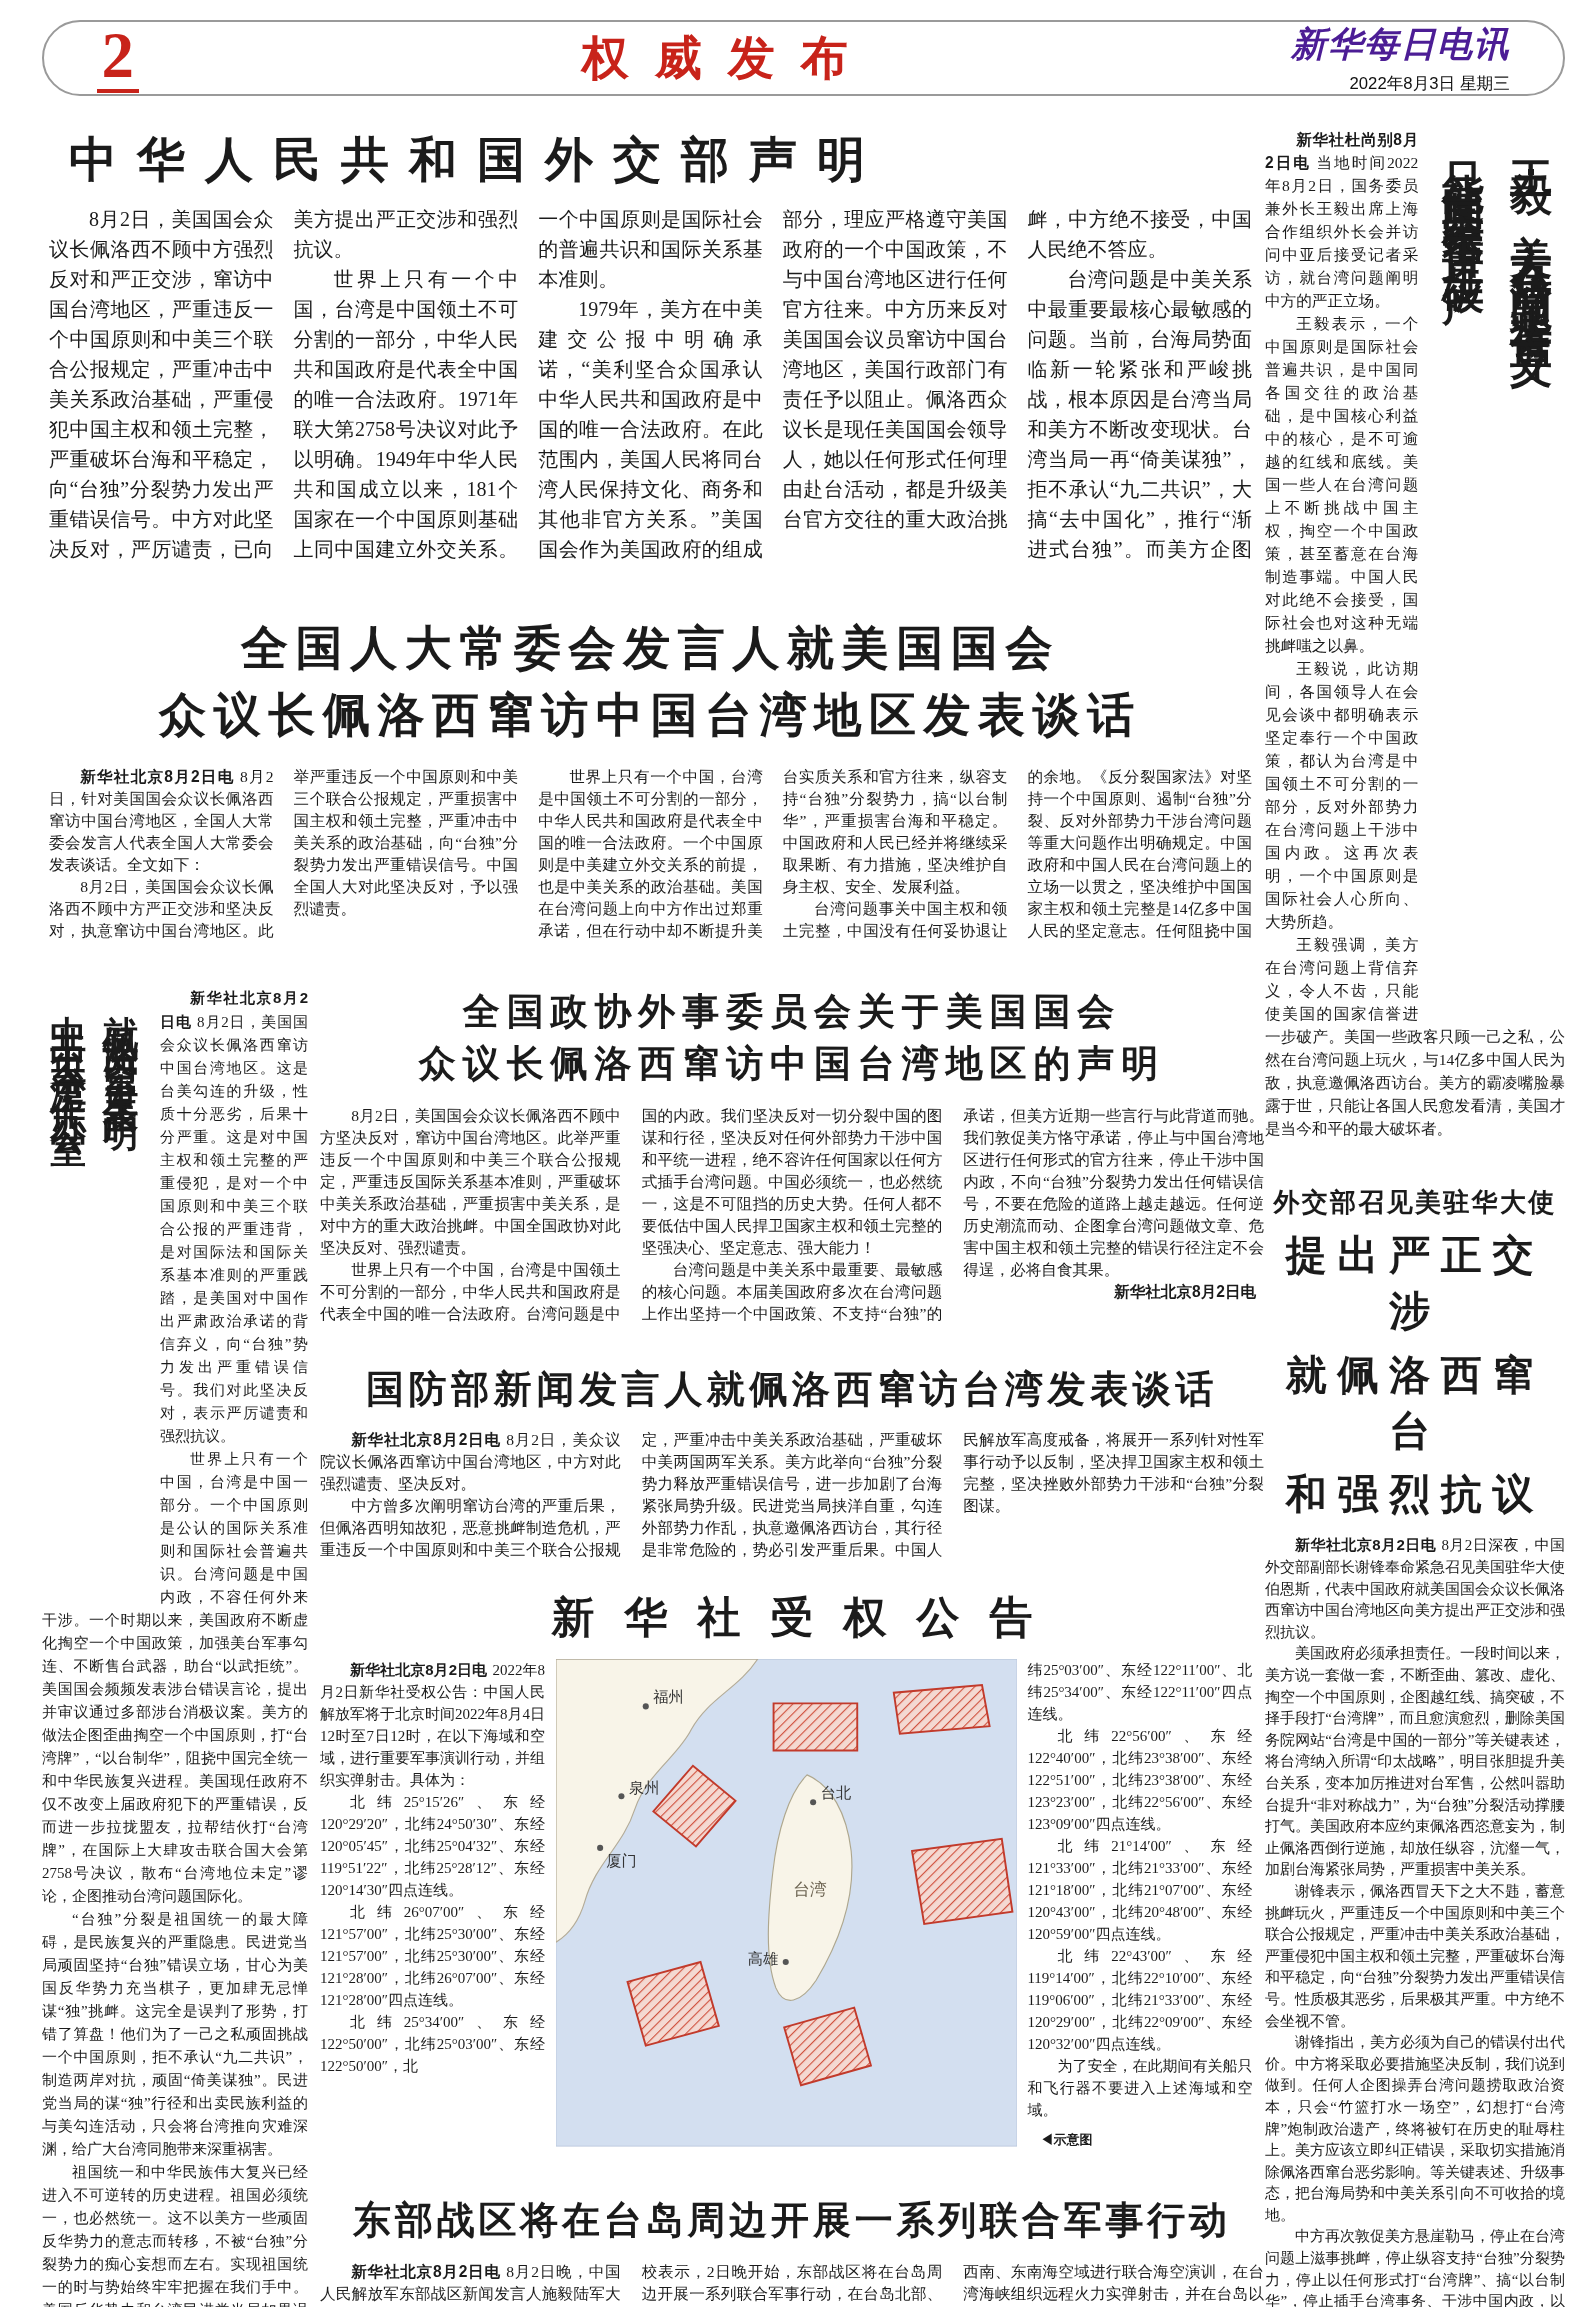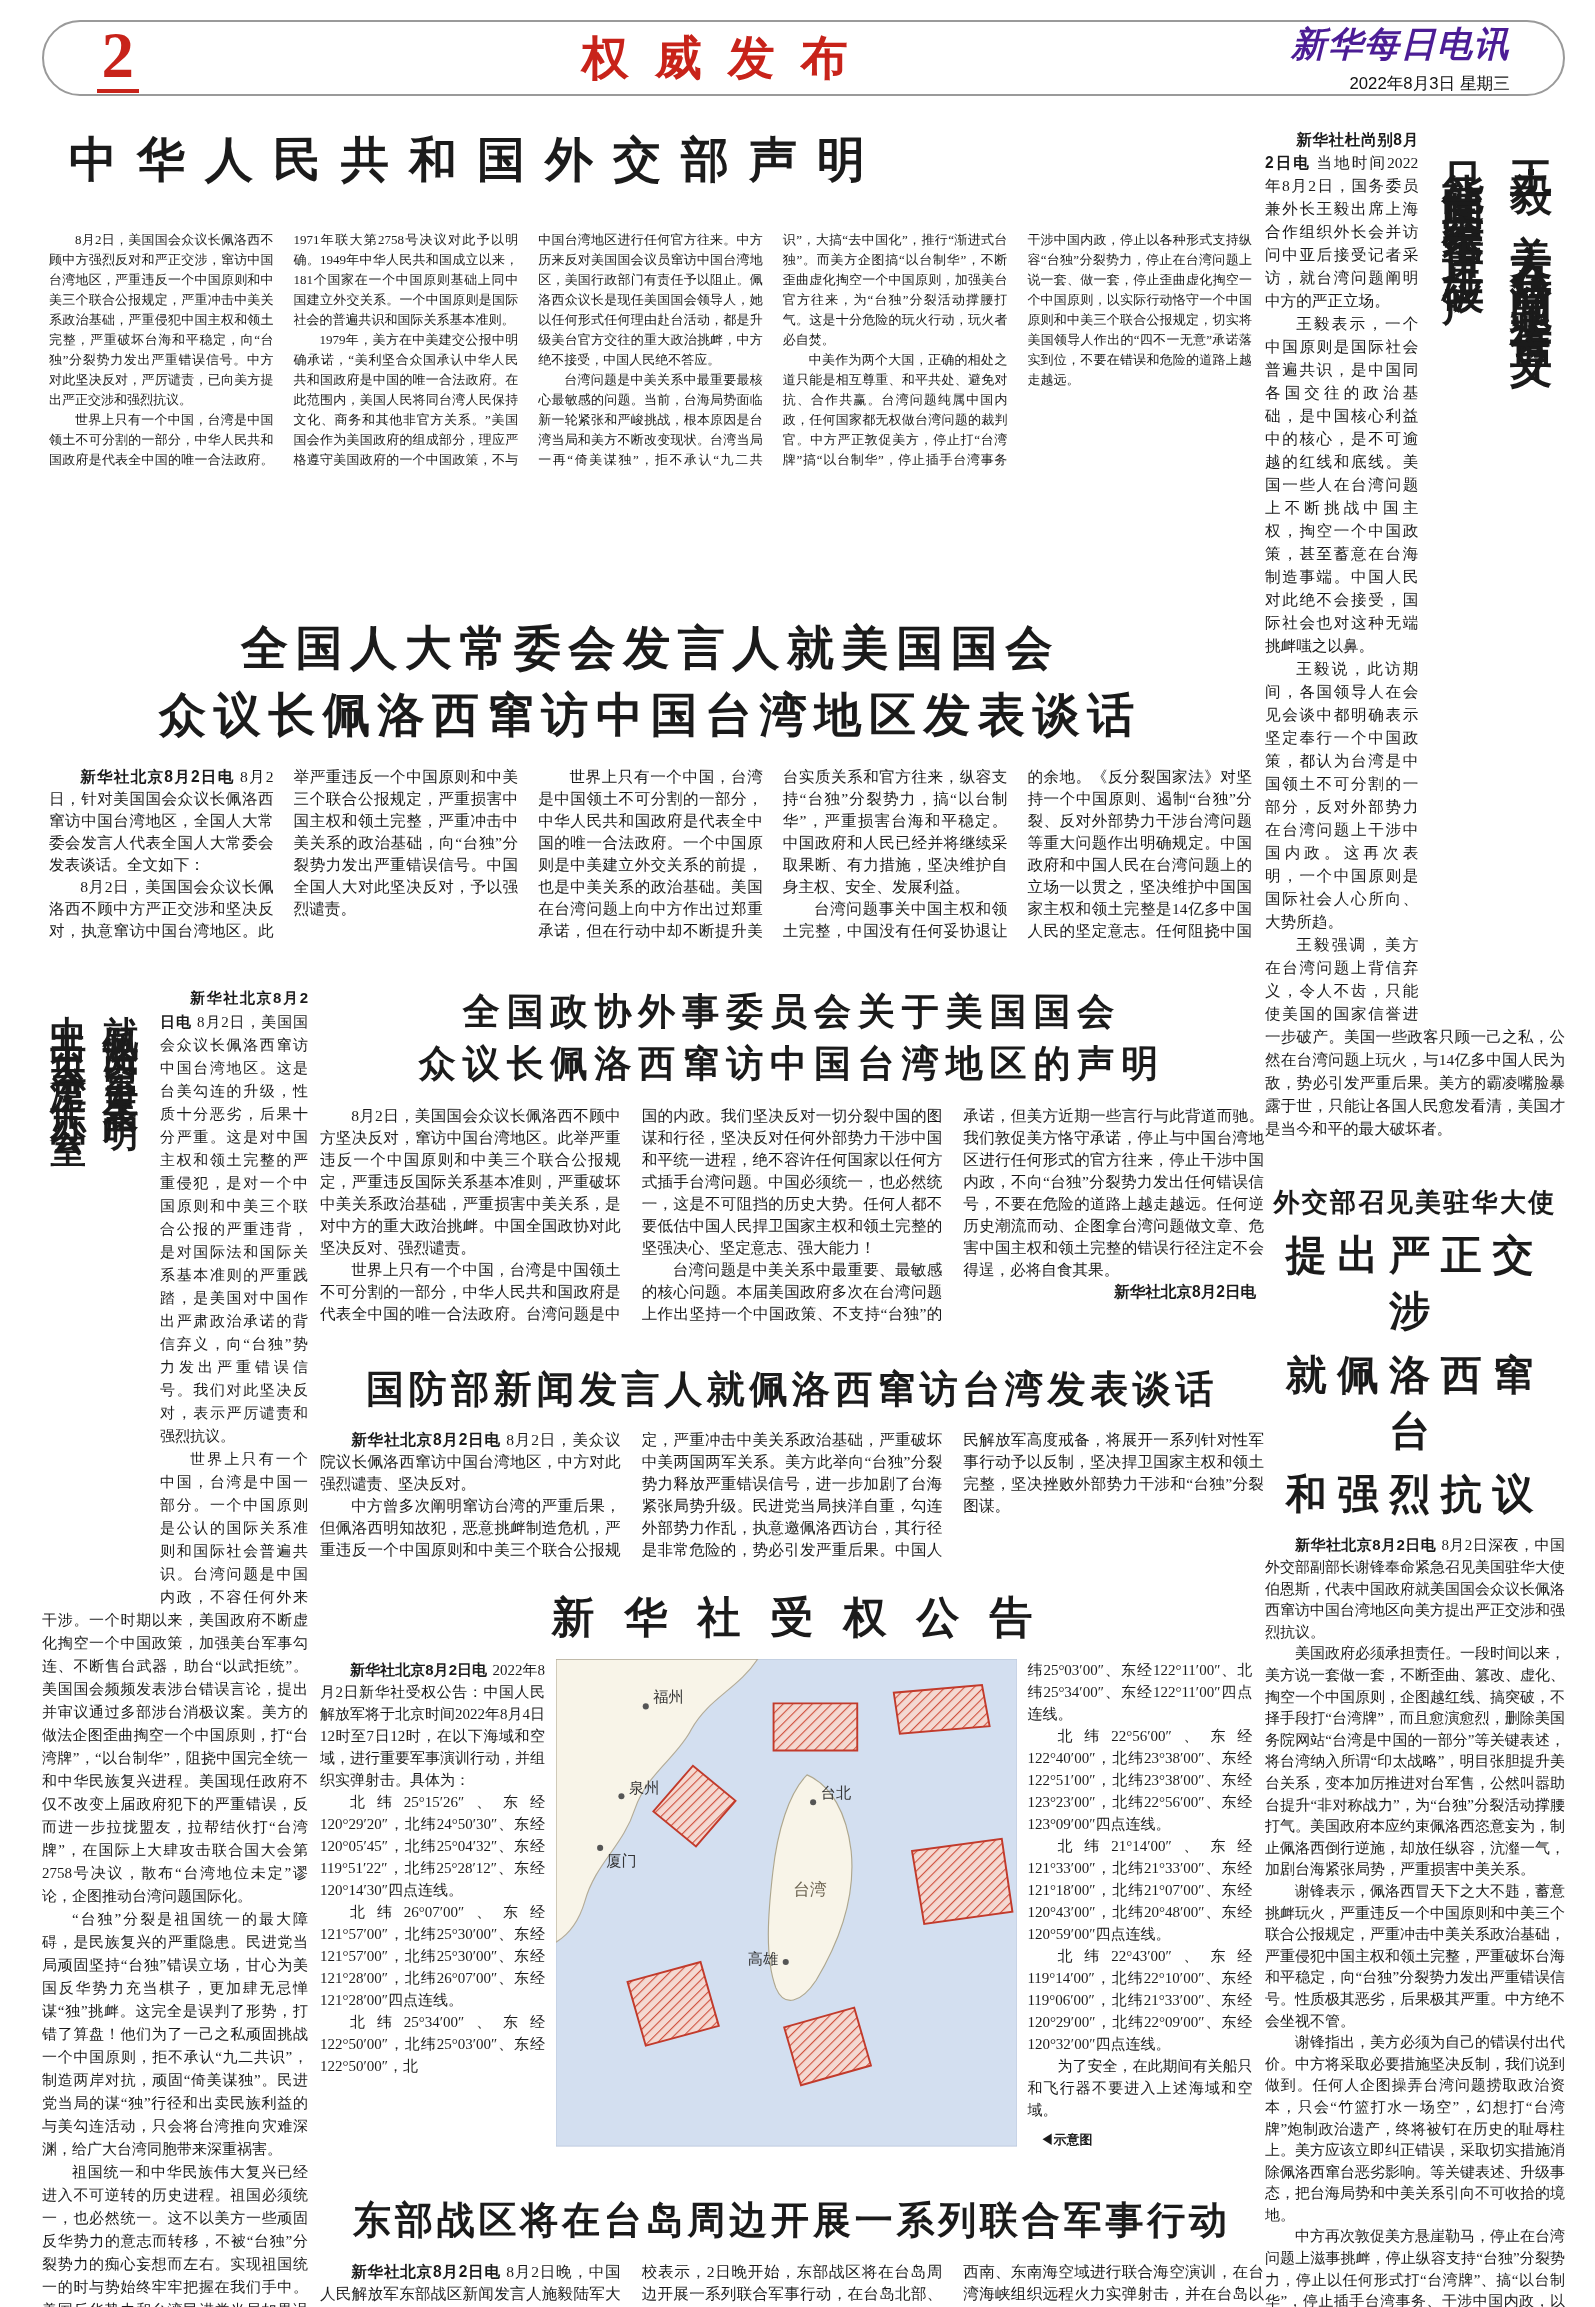--- a/index.html
+++ b/index.html
@@ -21,22 +21,22 @@
   .mastright { text-align:right; }
   .logo { font-size:35px; font-weight:bold; color:#4c1d95; font-style:italic; letter-spacing:1.5px; }
   .mastdate { font-size:16.7px; color:#111; font-family:"Liberation Sans",sans-serif; margin-top:4.6px; }
   
   .para { text-indent:2em; text-align:justify; }
   .dl { font-weight:bold; font-family:"Liberation Sans",sans-serif; margin-right:.35em; }
   .signoff { text-align:right; font-weight:bold; font-family:"Liberation Sans",sans-serif; padding-right:.5em; }
   
   .art1 { position:absolute; left:49px; top:128px; width:1203px; }
   .art1 h1 { font-size:48px; font-weight:bold; text-align:left; letter-spacing:20px; text-indent:20px; }
-  .art1 .bd { margin-top:38px; height:364px; overflow:hidden;
-    column-count:5; column-gap:20px; font-size:13px; line-height:20px; }
+  .art1 .bd { margin-top:12px; height:364px; overflow:hidden;
+    column-count:5; column-gap:20px; font-size:20px; line-height:30px; }
   
   .art2 { position:absolute; left:49px; top:615px; width:1203px; }
   .art2 .h { font-size:47px; font-weight:bold; text-align:center; letter-spacing:7.6px; line-height:67px; }
   .art2 .bd { margin-top:16.7px; height:187px; overflow:hidden;
     column-count:5; column-gap:20px; font-size:15.6px; line-height:22px; }
   
   .sidebar { position:absolute; left:1265px; top:128px; width:300px; height:2179px; overflow:hidden; }
   .wang { height:1040px; overflow:hidden; }
   .vwy { float:right; writing-mode:vertical-rl; text-orientation:upright;
     height:891px; margin-left:10.7px; }
@@ -122,21 +122,21 @@
   <div class="wang">
     <div class="vwy">
       <div class="vline">王毅：美方在台湾问题上背信弃义，</div>
       <div class="vline">只能使其国家信誉进一步破产</div>
     </div>
     <div class="bd">
       <p class="para"><span class="dl">新华社杜尚别8月2日电</span><span>当地时间2022年8月2日，国务委员兼外长王毅出席上海合作组织外长会并访问中亚后接受记者采访，就台湾问题阐明中方的严正立场。</span></p>
       <div>
           <p class="para">王毅表示，一个中国原则是国际社会普遍共识，是中国同各国交往的政治基础，是中国核心利益中的核心，是不可逾越的红线和底线。美国一些人在台湾问题上不断挑战中国主权，掏空一个中国政策，甚至蓄意在台海制造事端。中国人民对此绝不会接受，国际社会也对这种无端挑衅嗤之以鼻。</p>
           <p class="para">王毅说，此访期间，各国领导人在会见会谈中都明确表示坚定奉行一个中国政策，都认为台湾是中国领土不可分割的一部分，反对外部势力在台湾问题上干涉中国内政。这再次表明，一个中国原则是国际社会人心所向、大势所趋。</p>
-          <p class="para">王毅强调，美方在台湾问题上背信弃义，令人不齿，只能使美国的国家信誉进一步破产。美国一些政客只顾一己之私，公然在台湾问题上玩火，与14亿多中国人民为敌，势必引发严重后果。美方的霸凌嘴脸暴露于世，只能让各国人民愈发看清，美国才是当今和平的最大破坏者。</p>
+          <p class="para">王毅强调，美方在台湾问题上背信弃义，令人不齿，只能使美国的国家信誉进一步破产。美国一些政客只顾一己之私，公然在台湾问题上玩火，与14亿多中国人民为敌，执意邀佩洛西访台。美方的霸凌嘴脸暴露于世，只能让各国人民愈发看清，美国才是当今和平的最大破坏者。</p>
         </div>
     </div>
   </div>
 
   <div class="summon">
     <div class="h1">外交部召见美驻华大使</div>
     <div class="h2">提出严正交涉</div>
     <div class="h2">就佩洛西窜台</div>
     <div class="h2">和强烈抗议</div>
     <div class="bd">

